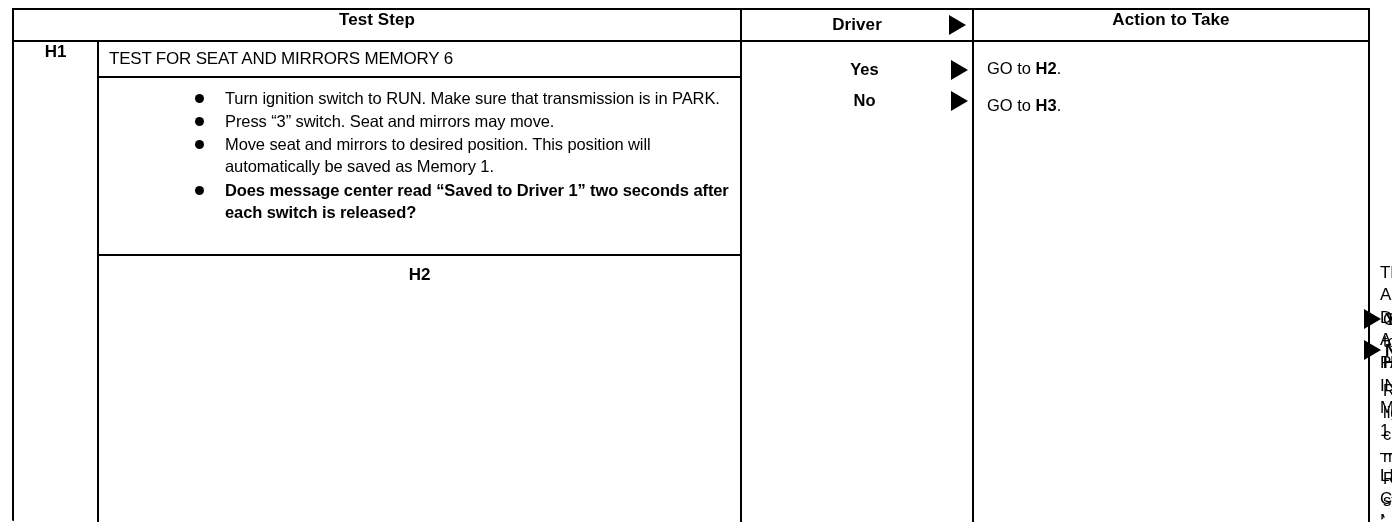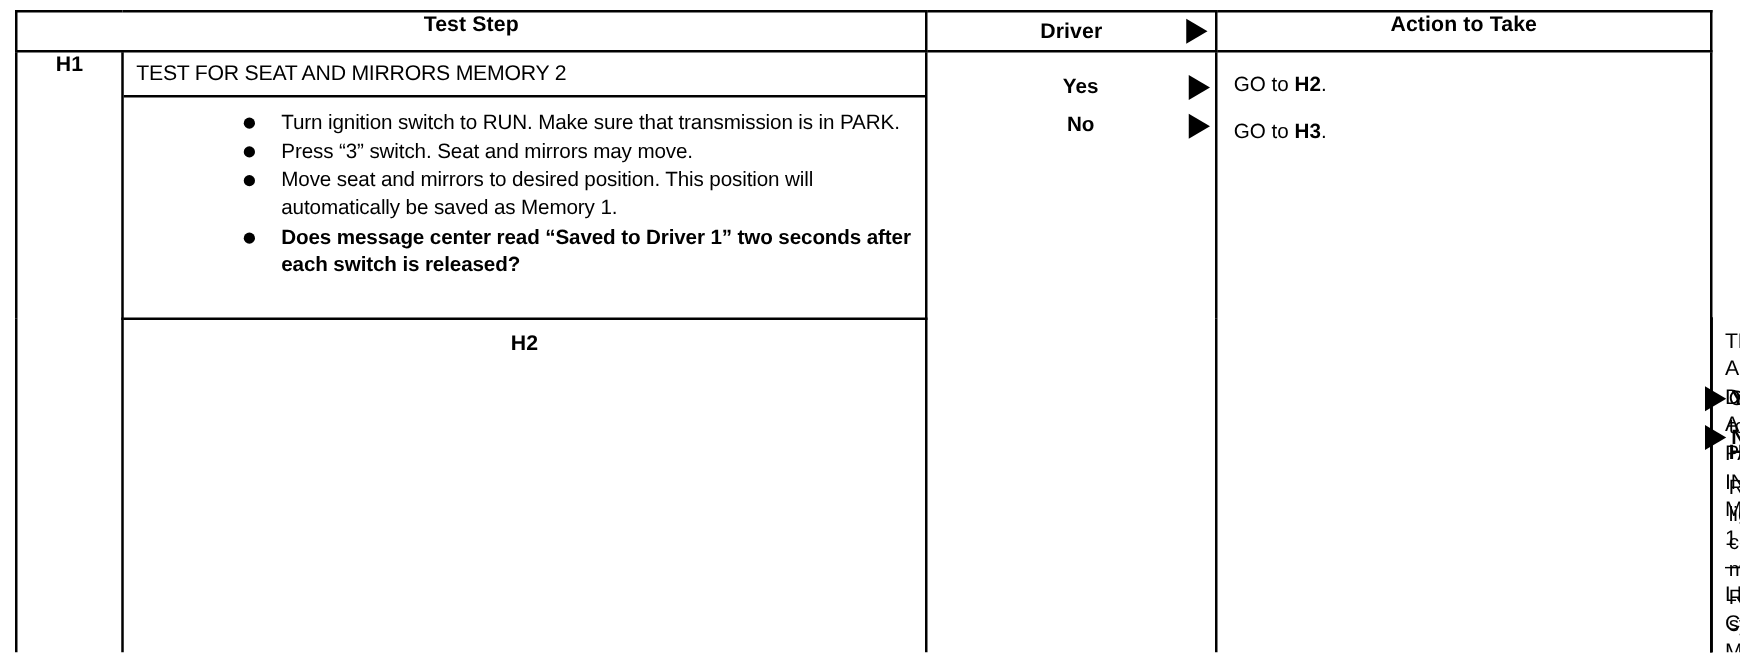--- a/index.html
+++ b/index.html
@@ -14,20 +14,21 @@
     color: #000000;
     -webkit-font-smoothing: none;
   }
 
   .page {
     position: relative;
     width: 1392px;
     height: 522px;
     overflow: hidden;
     background: #ffffff;
+    border-radius: 20px;
   }
 
   
   table.diag {
     position: absolute;
     left: 12px;
     top: 8px;
     width: 1358px;
     border-collapse: collapse;
     table-layout: fixed;
@@ -196,21 +197,21 @@
         </th>
         <th class="hdr-cell">Action to Take</th>
       </tr>
     </thead>
 
     <tbody>
 
       <tr>
         <td class="id-cell" rowspan="2">H1</td>
         <td class="step-cell">
-          <div class="step-title">TEST FOR SEAT AND MIRRORS MEMORY 2</div>
+          <div class="step-title">TEST FOR SEAT AND MIRRORS MEMORY 6</div>
           <div class="h1-body">
             <ul class="steps">
               <li>
                 <span class="dot"></span>
                 <span>Turn ignition switch to RUN. Make sure that transmission is in PARK.</span>
               </li>
               <li>
                 <span class="dot"></span>
                 <span>Press “3” switch. Seat and mirrors may move.</span>
               </li>

